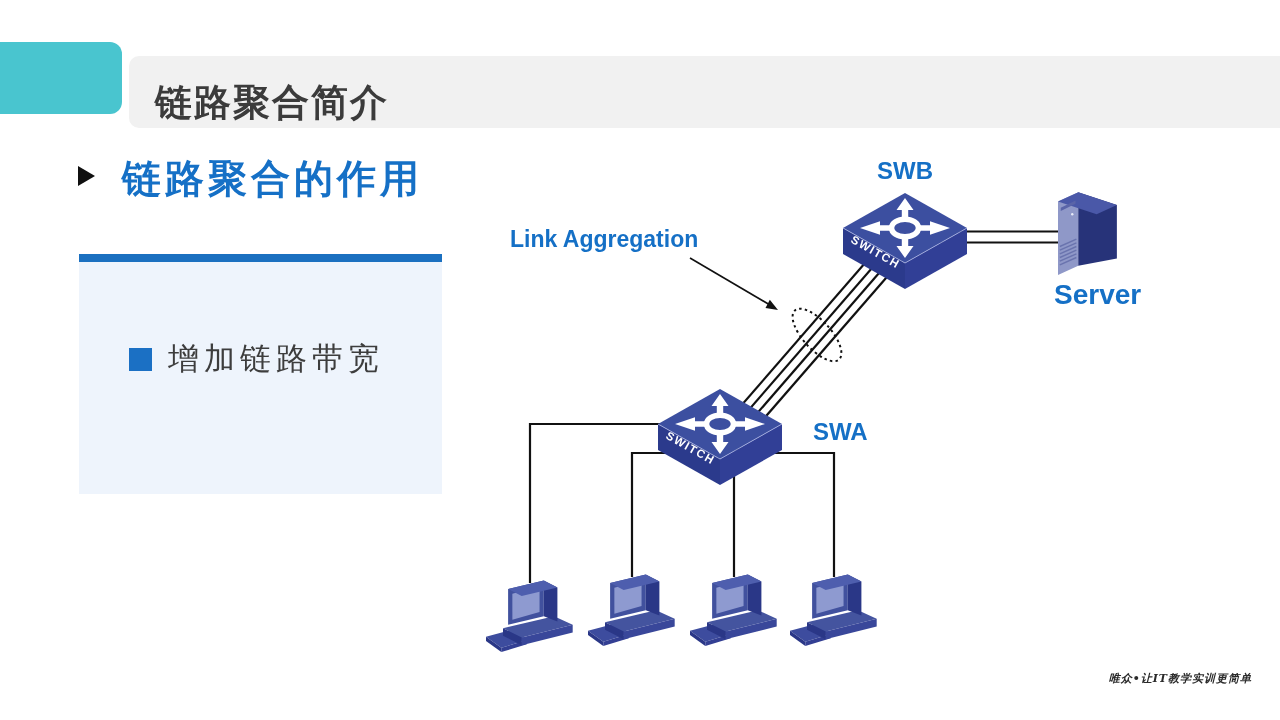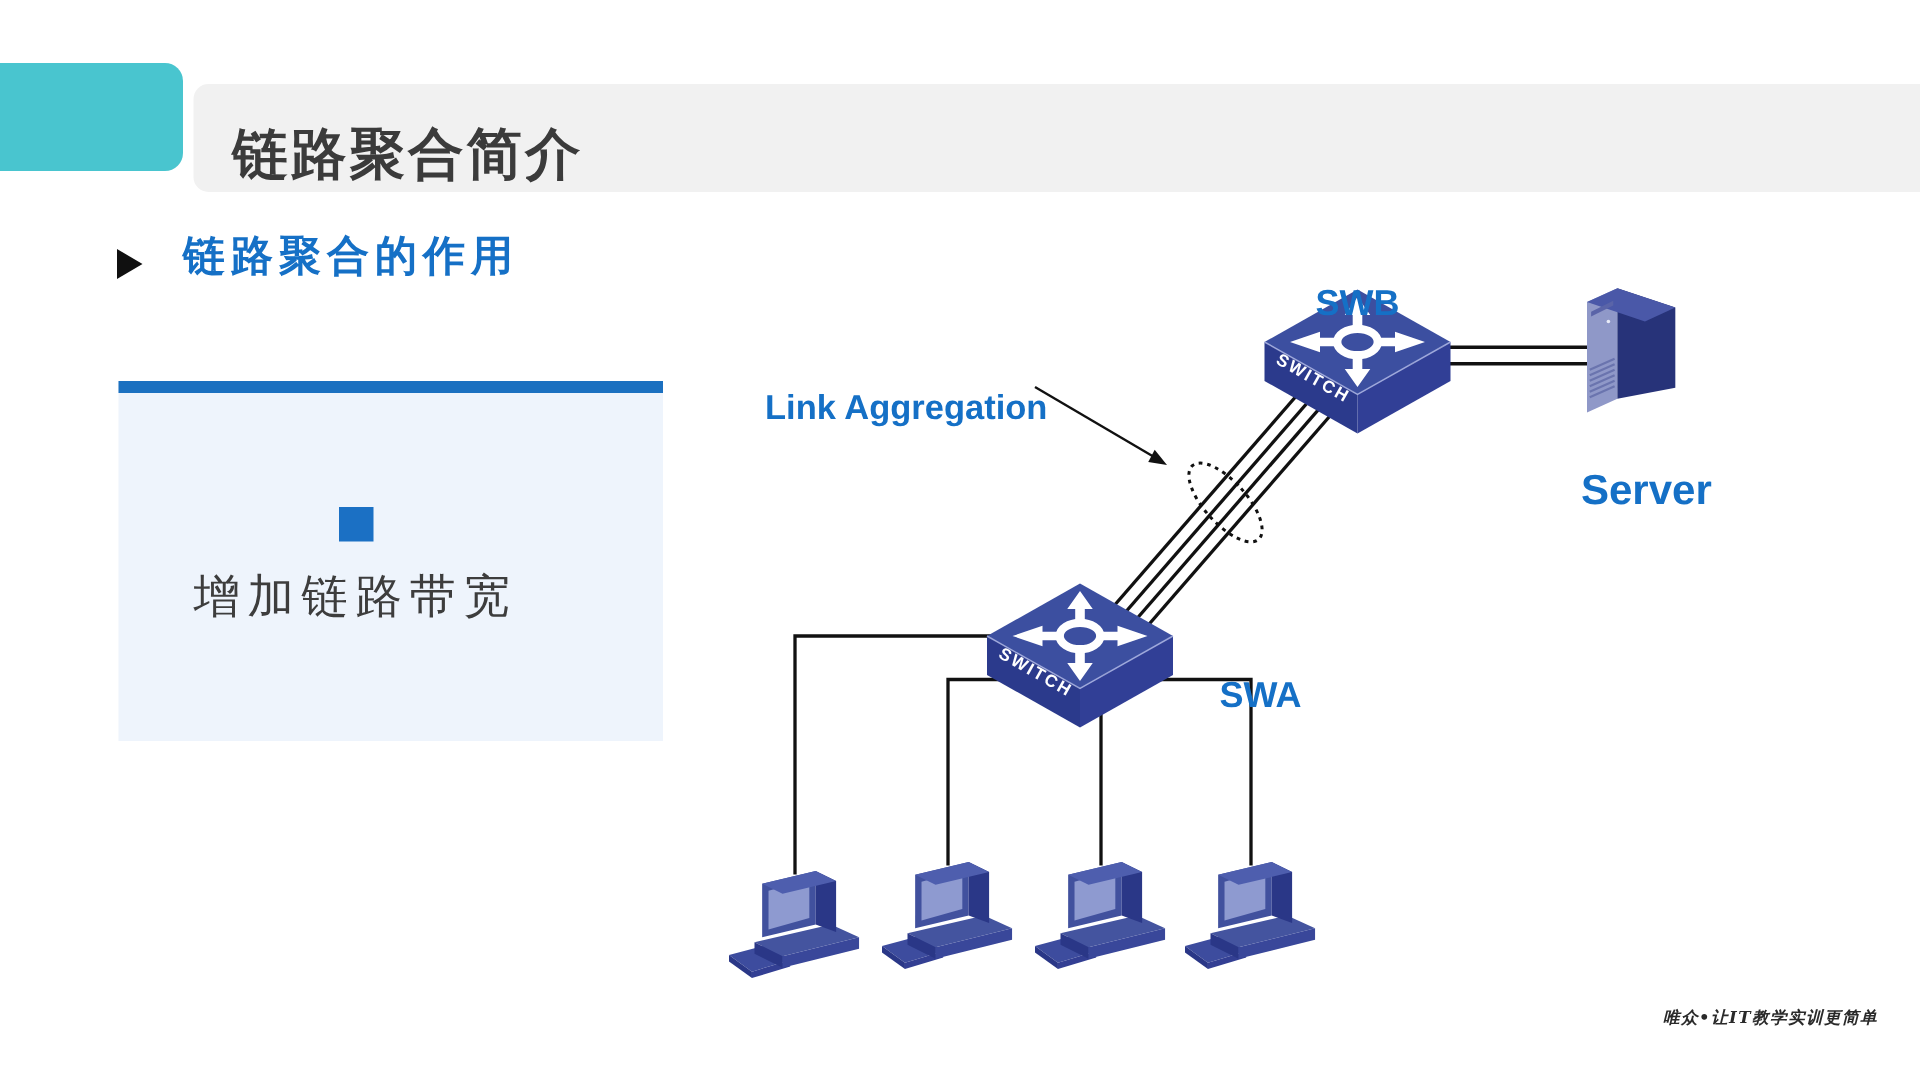--- a/index.html
+++ b/index.html
@@ -23,44 +23,44 @@
     letter-spacing:2px;
   }
   
   .sec-tri{
     position:absolute;left:78px;top:166px;width:0;height:0;
     border-left:17px solid #101010;border-top:10px solid transparent;
     border-bottom:10px solid transparent;
   }
   .sec-heading{
     position:absolute;left:122px;top:152px;
-    font-size:28px;font-weight:bold;color:#1570c6;letter-spacing:4px;
+    font-size:39px;font-weight:bold;color:#1570c6;letter-spacing:4px;
   }
   
   .info-box{
     position:absolute;left:79px;top:254px;width:363px;height:240px;
     background:#eef4fc;
   }
   .info-box .top-bar{
     position:absolute;left:0;top:0;width:100%;height:8px;background:#1b70c0;
   }
   .point-row{
     position:absolute;left:50px;display:flex;align-items:center;gap:16px;
   }
   .point-row .sq{
     width:23px;height:23px;background:#1b70c4;flex:0 0 auto;
   }
   .point-row .pt-text{
     font-size:31px;color:#3d3d3d;letter-spacing:5px;white-space:nowrap;
   }
-  .row-1{top:84px;flex-direction:column;}
+  .row-1{top:84px;}
   .row-2{top:142px;}
   
   .dg-label{
-    position:absolute;color:#1570c6;font-weight:bold;white-space:nowrap;margin-top:32px;
+    position:absolute;color:#1570c6;font-weight:bold;white-space:nowrap;
   }
   .lbl-linkagg{left:510px;top:226px;font-size:23px;text-align:center;}
   .lbl-swb{left:877px;top:157px;font-size:24px;}
   .lbl-swa{left:813px;top:418px;font-size:24px;}
   .lbl-server{left:1054px;top:279px;font-size:28px;}
   
   .footer{
     position:absolute;right:28px;top:671px;
     font-family:"DejaVu Serif","Liberation Serif",serif;font-style:italic;
     font-weight:bold;font-size:11px;color:#2a2a2a;letter-spacing:1px;

